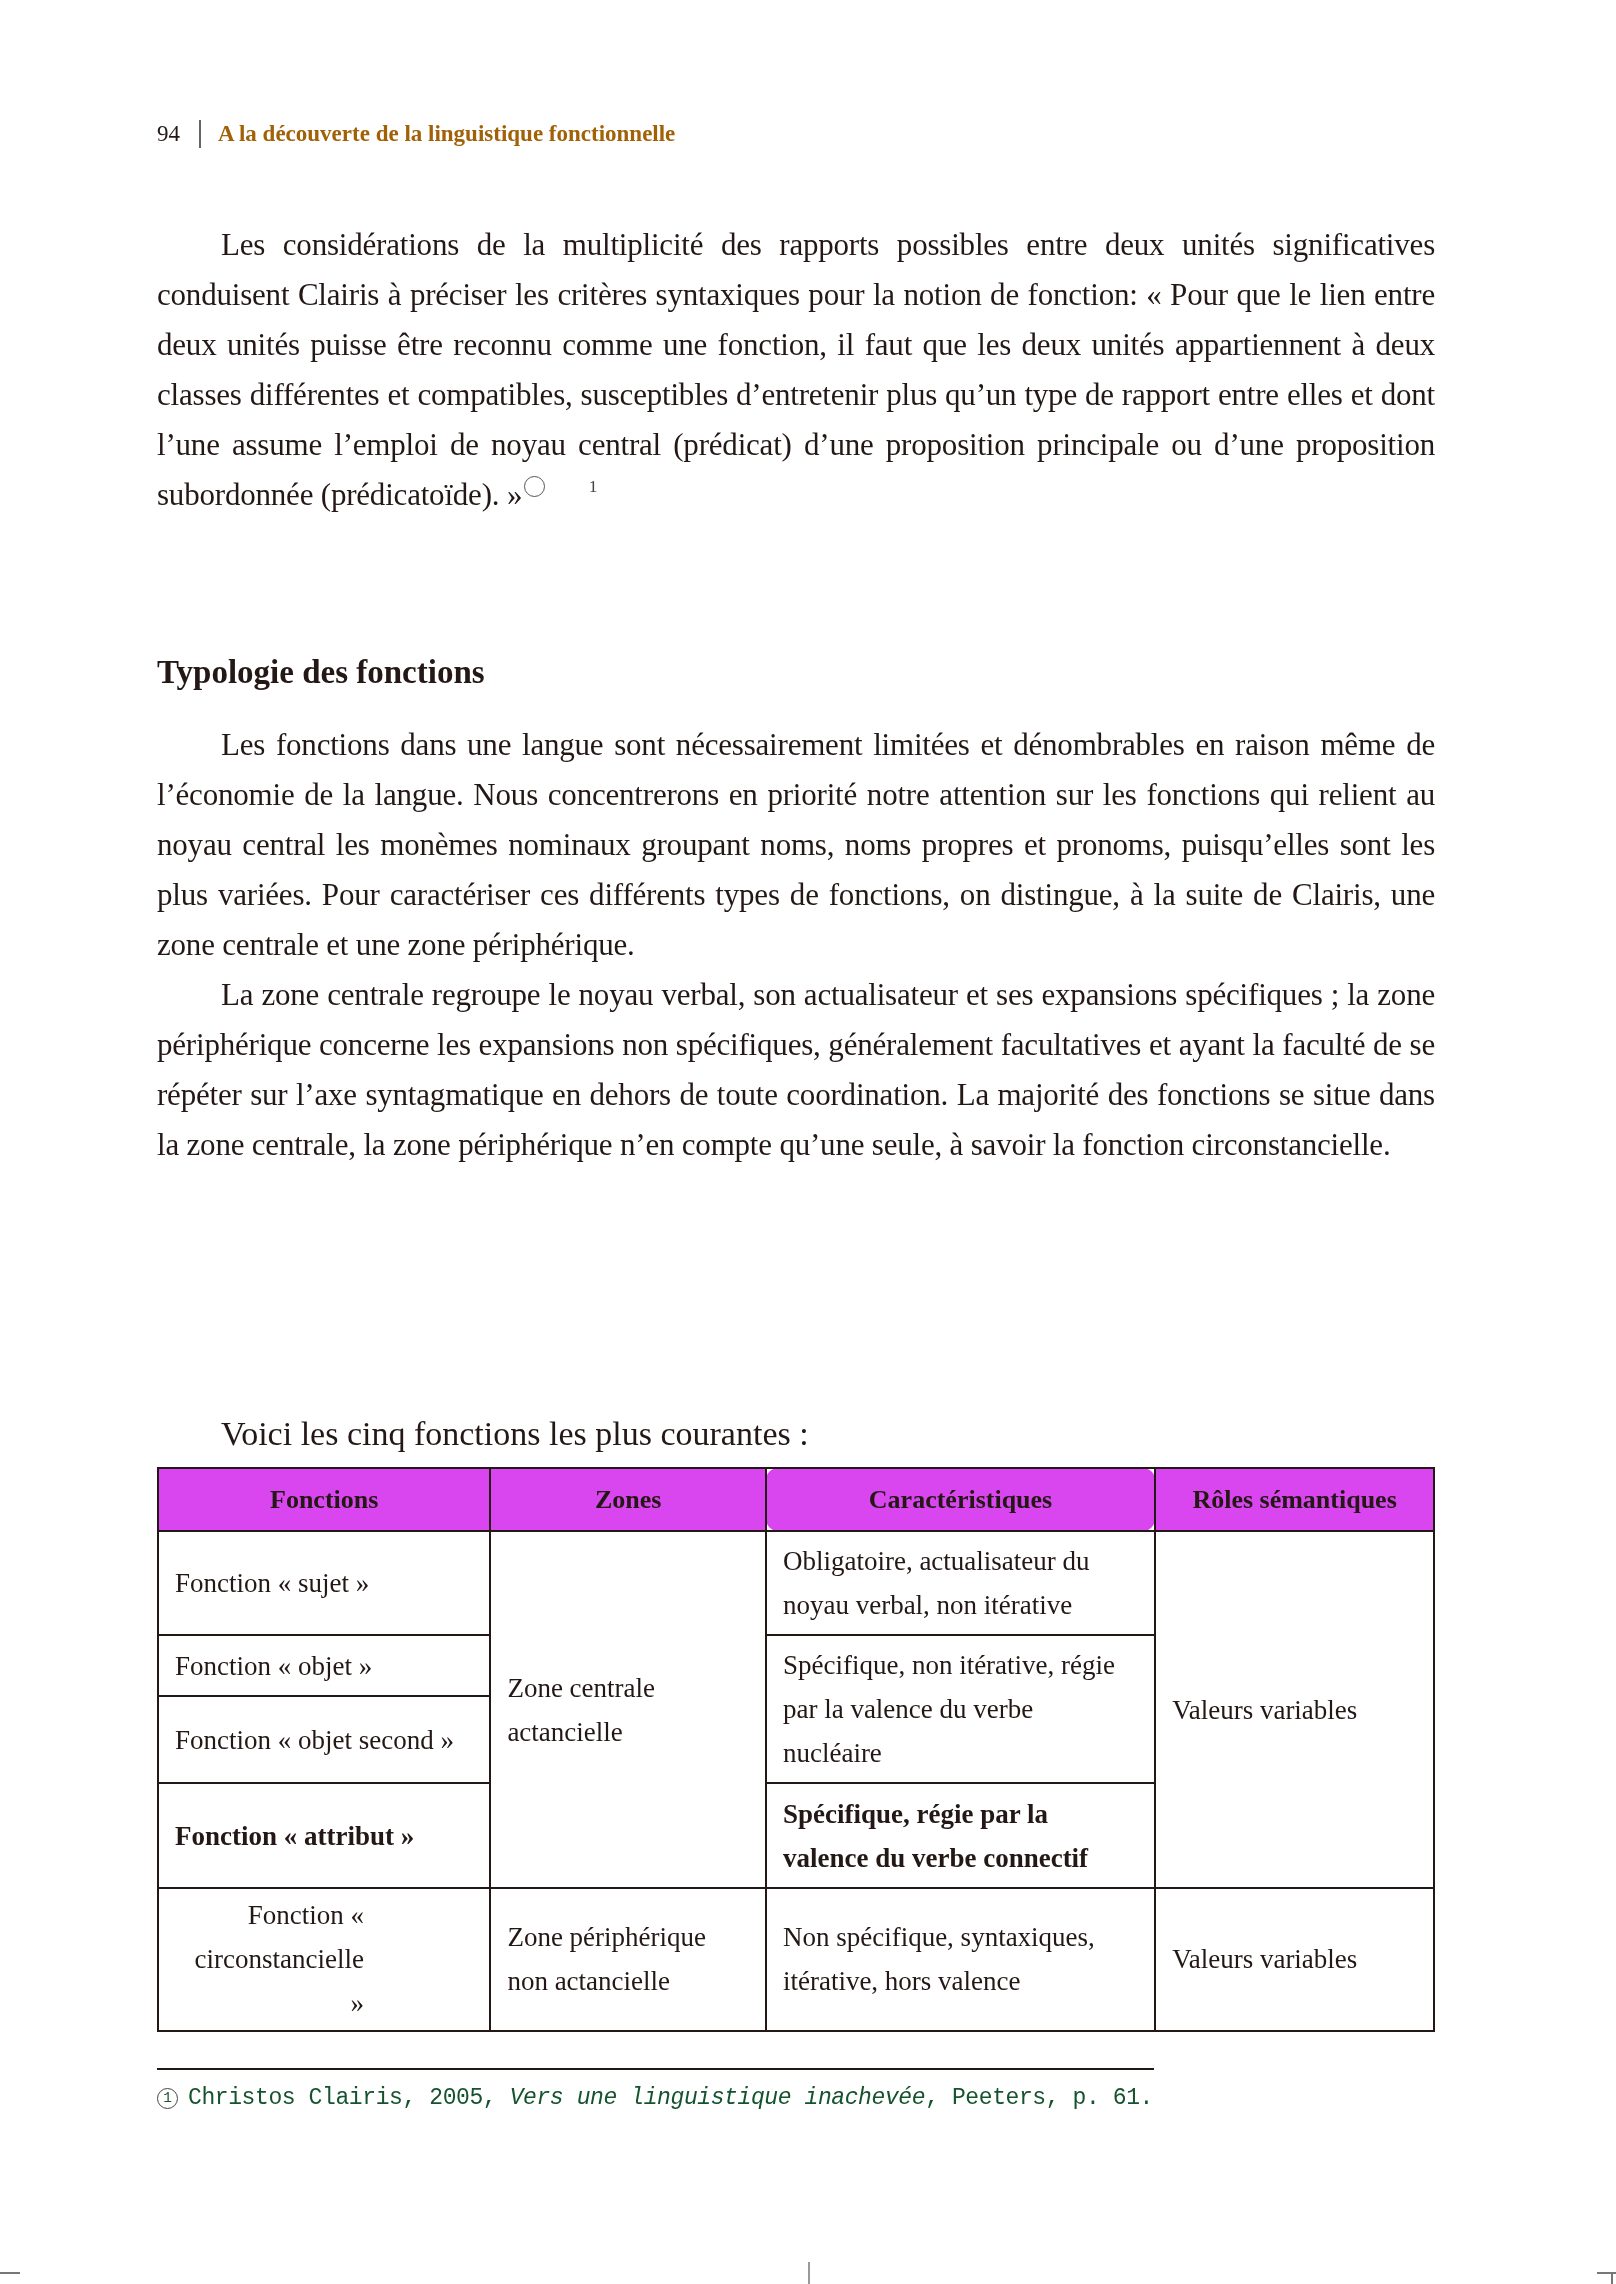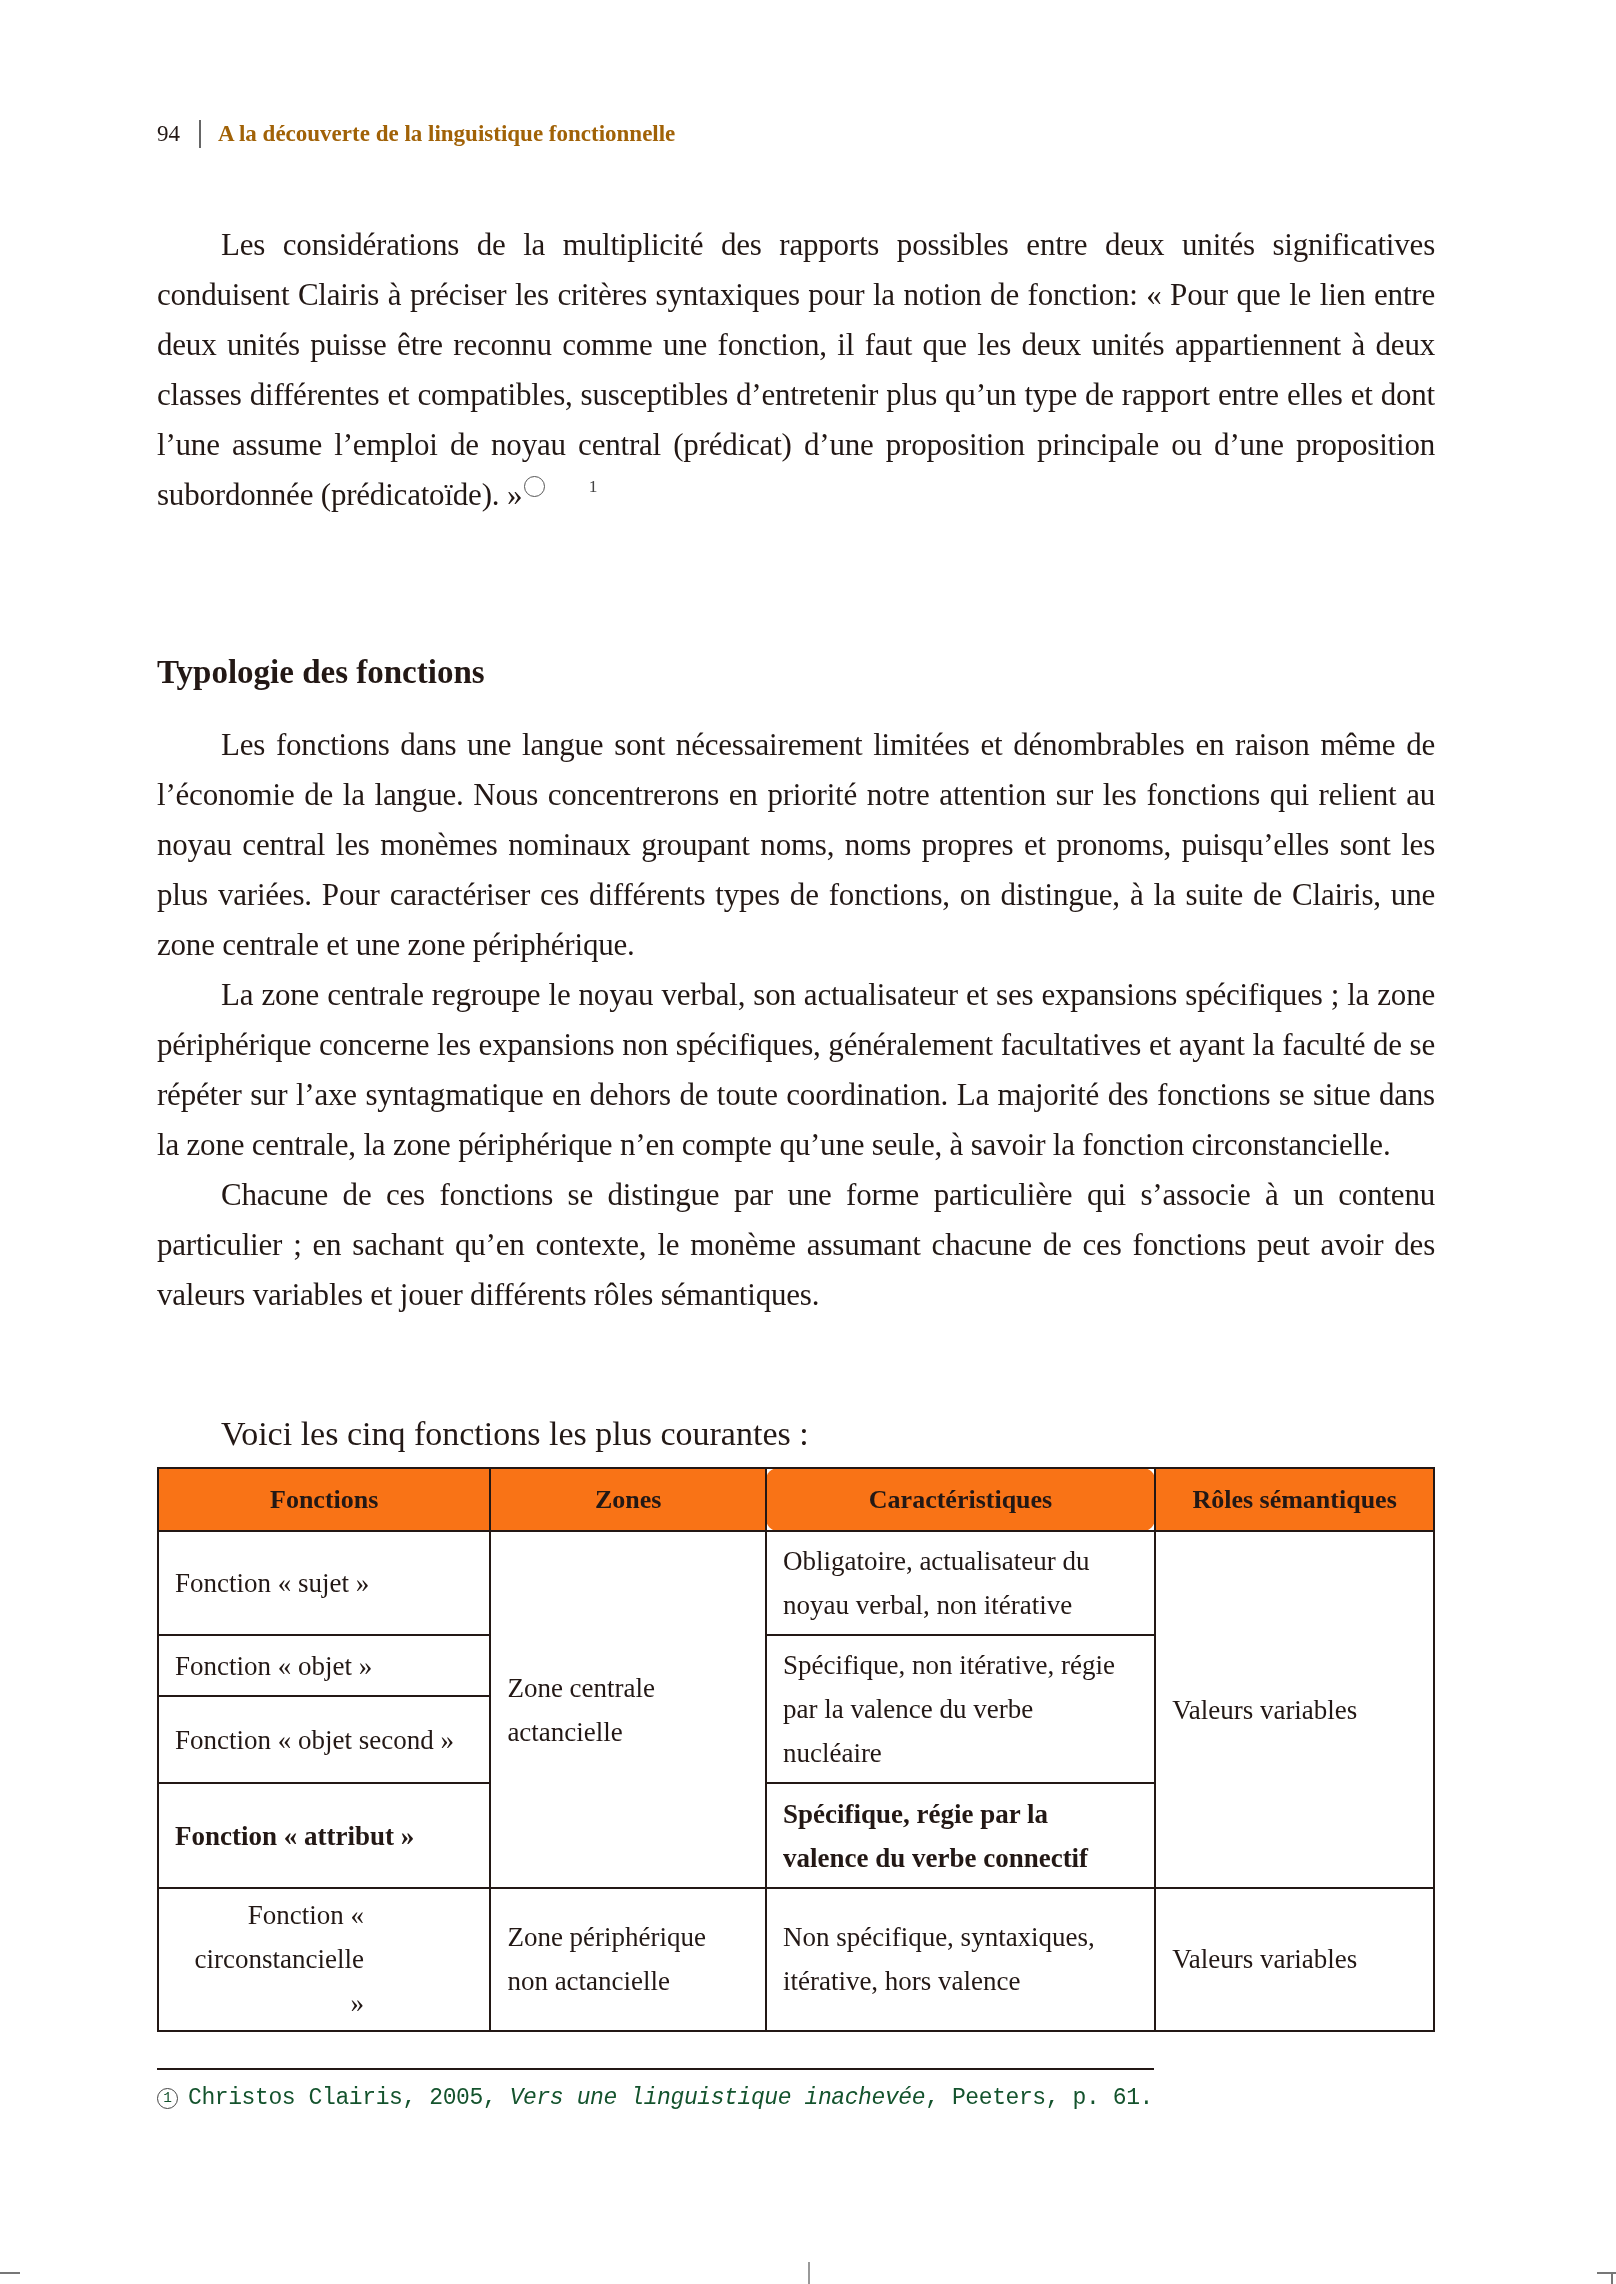--- a/index.html
+++ b/index.html
@@ -41,21 +41,21 @@
   }
   table.functions {
     position: absolute; left: 157px; top: 1467px; width: 1278px;
     border-collapse: collapse; font-size: 27px; line-height: 44px;
     border: 2.9px solid #231815;
   }
   table.functions th, table.functions td {
     border: 2.2px solid #231815; vertical-align: middle;
   }
   table.functions th {
-    background: #f97316; font-weight: bold; height: 59px; text-align: center;
+    background: #d946ef; font-weight: bold; height: 59px; text-align: center;
     font-size: 26px;
   }
   table.functions td { padding: 4.4px 16px; text-align: left; }
   .c1 { width: 300px; } .c2 { width: 242px; } .c3 { width: 352px; border-radius: 12px; } .c4 { width: 251px; }
 
   .fn-rule {
     position: absolute; left: 157px; top: 2068px; width: 997px; height: 2.2px;
     background: #231815;
   }
   .footnote {
@@ -82,21 +82,20 @@
 
 <div class="body-text" style="top:220px;">
   <p><span>Les considérations de la multiplicité des rapports possibles entre deux unités significatives conduisent Clairis à préciser les critères syntaxiques pour la notion de fonction: « Pour que le lien entre deux unités puisse être reconnu comme une fonction, il faut que les deux unités appartiennent à deux classes différentes et compatibles, susceptibles d’entretenir plus qu’un type de rapport entre elles et dont l’une assume l’emploi de noyau central (prédicat) d’une proposition principale ou d’une proposition subordonnée (prédicatoïde). »</span><sup class="fn">1</sup></p>
 </div>
 
 <h2 class="heading">Typologie des fonctions</h2>
 
 <div class="body-text" style="top:720px;">
   <p>Les fonctions dans une langue sont nécessairement limitées et dénombrables en raison même de l’économie de la langue. Nous concentrerons en priorité notre attention sur les fonctions qui relient au noyau central les monèmes nominaux groupant noms, noms propres et pronoms, puisqu’elles sont les plus variées. Pour caractériser ces différents types de fonctions, on distingue, à la suite de Clairis, une zone centrale et une zone périphérique.</p>
   <p>La zone centrale regroupe le noyau verbal, son actualisateur et ses expansions spécifiques ; la zone périphérique concerne les expansions non spécifiques, généralement facultatives et ayant la faculté de se répéter sur l’axe syntagmatique en dehors de toute coordination. La majorité des fonctions se situe dans la zone centrale, la zone périphérique n’en compte qu’une seule, à savoir la fonction circonstancielle.</p>
-  <p>Chacune de ces fonctions se distingue par une forme particulière qui s’associe à un contenu particulier ; en sachant qu’en contexte, le monème assumant chacune de ces fonctions peut avoir des valeurs variables et jouer différents rôles sémantiques.</p>
 </div>
 
 <div class="lead">Voici les cinq fonctions les plus courantes :</div>
 
 <table class="functions">
   <thead>
     <tr>
       <th class="c1">Fonctions</th>
       <th class="c2">Zones</th>
       <th class="c3">Caractéristiques</th>

